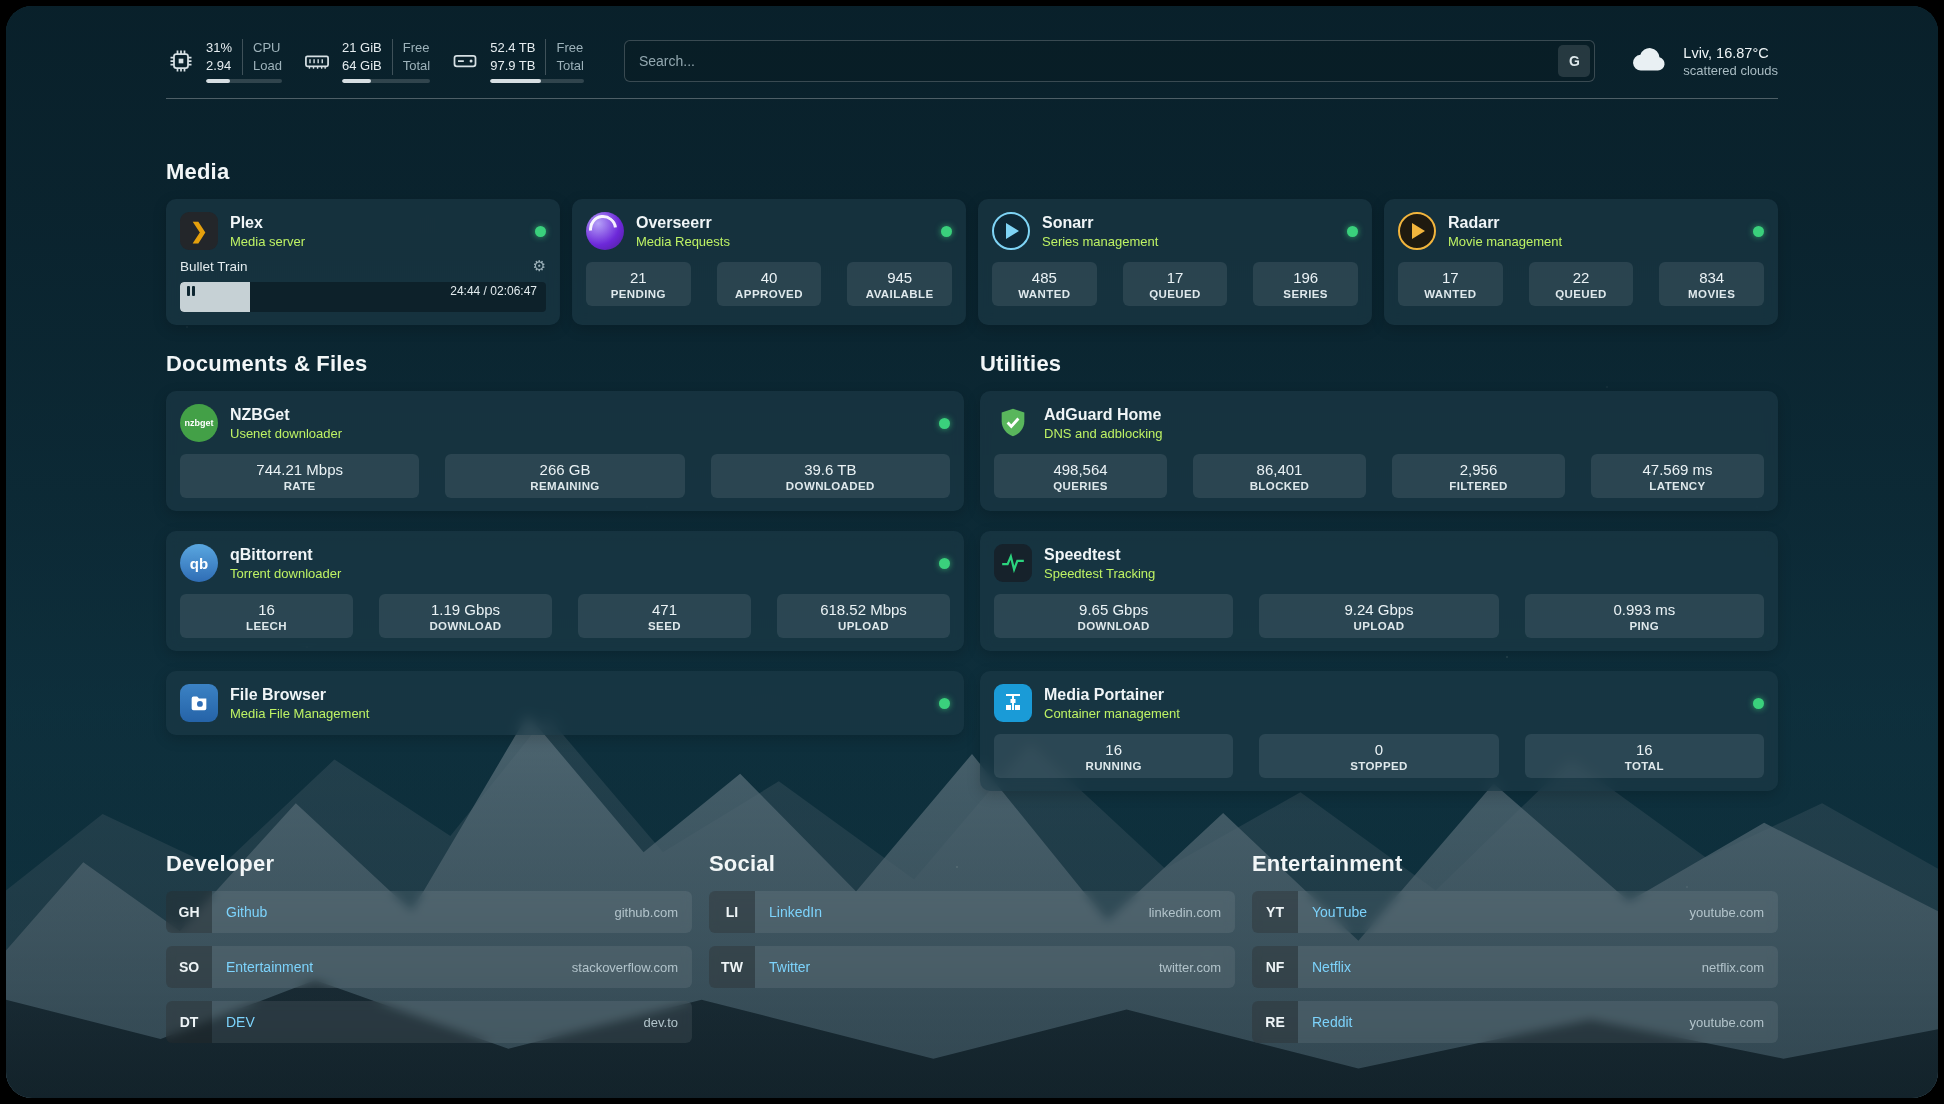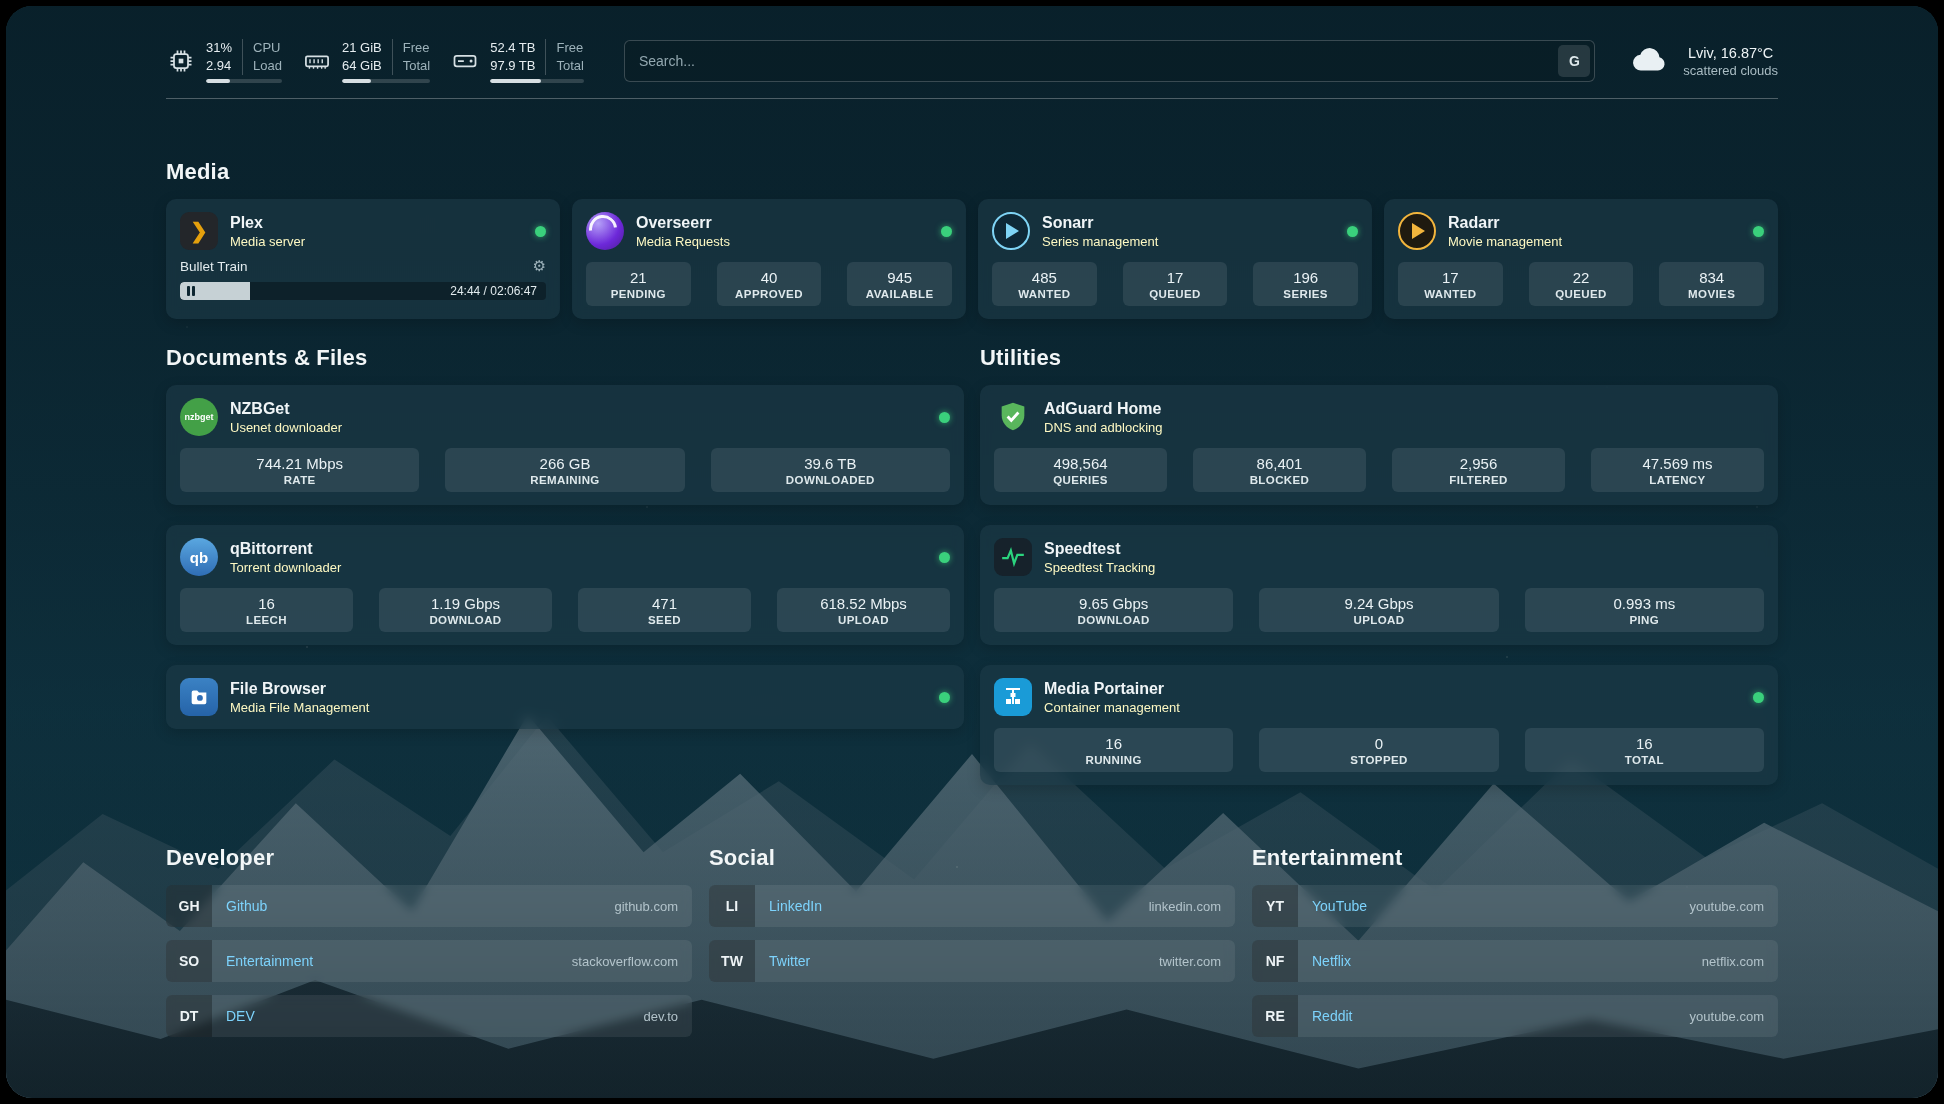--- a/index.html
+++ b/index.html
@@ -53,56 +53,56 @@
   .m-bar i { display:block; height:100%; background:#d6dee2; border-radius:2px; }
   .search { flex:1; margin:0 34px 0 40px; position:relative; }
   .search input { width:100%; height:42px; background:rgba(8,26,34,.45);
       border:1px solid rgba(255,255,255,.20); border-radius:6px; color:#e9f0f3;
       font-size:14px; padding:0 52px 0 14px; font-family:inherit; outline:none; }
   .search input::placeholder { color:#93a8b0; }
   .g-btn { position:absolute; right:5px; top:5px; width:32px; height:32px; border:none;
       border-radius:5px; background:rgba(255,255,255,.12); color:#dfe9ec; font-size:14px;
       font-weight:700; cursor:pointer; font-family:inherit; }
   .weather { display:flex; align-items:center; gap:12px; }
-  .w-loc { font-size:14.5px; color:#eef4f6; text-align:center; }
+  .w-loc { font-size:14.5px; color:#eef4f6; text-align:left; }
   .w-cond { font-size:13px; color:#a9bcc3; margin-top:2px; }
   .divider { margin-top:14px; height:1px; background:rgba(255,255,255,.28); }
 
   
   h2.sec { font-size:22px; font-weight:600; color:#f2f6f7; margin-bottom:14px; letter-spacing:.2px; }
   .sec-media { margin-top:60px; }
   .row4 { display:grid; grid-template-columns:repeat(4,1fr); gap:12px; }
   .twocol { display:grid; grid-template-columns:1fr 1fr; gap:16px; margin-top:26px; }
   .col .card { margin-bottom:20px; }
   .bookmarks { display:grid; grid-template-columns:repeat(3,1fr); gap:17px; margin-top:40px; }
 
   
   .card { background:rgba(29,58,71,.62); border-radius:10px; padding:13px 14px;
           display:flex; flex-direction:column; box-shadow:0 4px 14px rgba(0,0,0,.18);
           backdrop-filter:blur(6px); cursor:pointer; min-height:64px; }
   .chead { display:flex; align-items:center; gap:12px; min-height:38px; }
   .app-icon { width:38px; height:38px; border-radius:9px; flex:0 0 38px;
               display:flex; align-items:center; justify-content:center; position:relative; overflow:hidden; }
   .cname { font-size:16px; font-weight:600; color:#f0f5f7; line-height:1.2; }
-  .csub { font-size:13px; color:#fef9c3; margin-top:2px; }
+  .csub { font-size:13px; color:#bef264; margin-top:2px; }
   .dot { width:11px; height:11px; border-radius:50%; background:#3ad07c;
          margin-left:auto; box-shadow:0 0 6px rgba(58,208,124,.7); flex:0 0 11px; }
   .stats { display:grid; gap:26px; margin-top:12px; }
   .stats.n3 { grid-template-columns:repeat(3,1fr); }
   .stats.n4 { grid-template-columns:repeat(4,1fr); }
   .stat { background:rgba(255,255,255,.09); border-radius:6px; text-align:center; padding:7px 2px 6px; }
   .sval { font-size:15px; color:#eaf2f5; }
   .slab { font-size:11.5px; font-weight:700; color:#dfe9ec; letter-spacing:.4px; margin-top:2px; }
 
   
   .plex-ch { font-size:21px; font-weight:700; font-style:normal; }
   .nowplaying { display:flex; align-items:center; margin-top:7px; }
   .np-title { font-size:13.5px; color:#e2ebee; }
   .np-gear { margin-left:auto; font-size:15px; color:#9db2ba; cursor:pointer; }
-  .ptrack { position:relative; margin-top:7px; height:18px; border-radius:4px;
+  .ptrack { position:relative; margin-top:7px; height:30px; border-radius:4px;
             background:rgba(7,20,27,.55); overflow:hidden;text-align:center; }
   .pfill { position:absolute; left:0; top:0; bottom:0; background:rgba(232,240,243,.85); border-radius:4px 0 0 4px; }
   .pause { position:absolute; left:7px; top:4px; display:flex; gap:2px; cursor:pointer; }
   .pause i { width:3px; height:10px; background:#0d2631; border-radius:1px; }
   .ptime { position:absolute; right:9px; top:2px; font-size:12px; color:#e2ebee; }
 
   
   .i-plex { background:#23262a; }
   .i-overseerr { border-radius:50%; background:radial-gradient(circle at 32% 30%,#b5a0f8,#6d28d9 58%,#4c1d95); }
   .i-overseerr::after { content:""; position:absolute; width:58%; height:58%; left:9%; top:9%;

